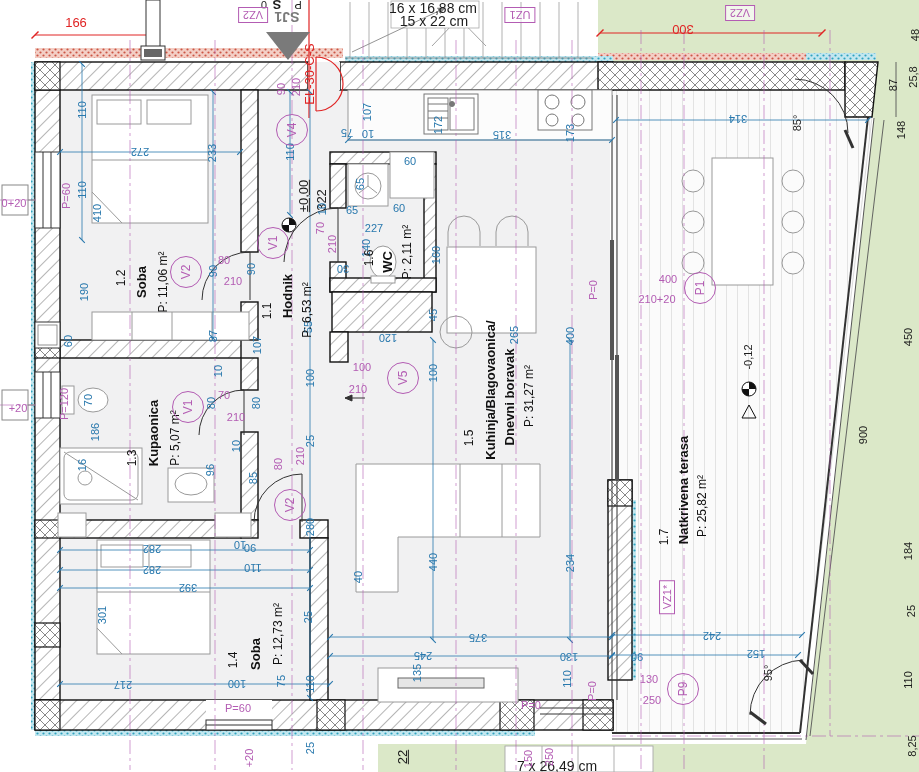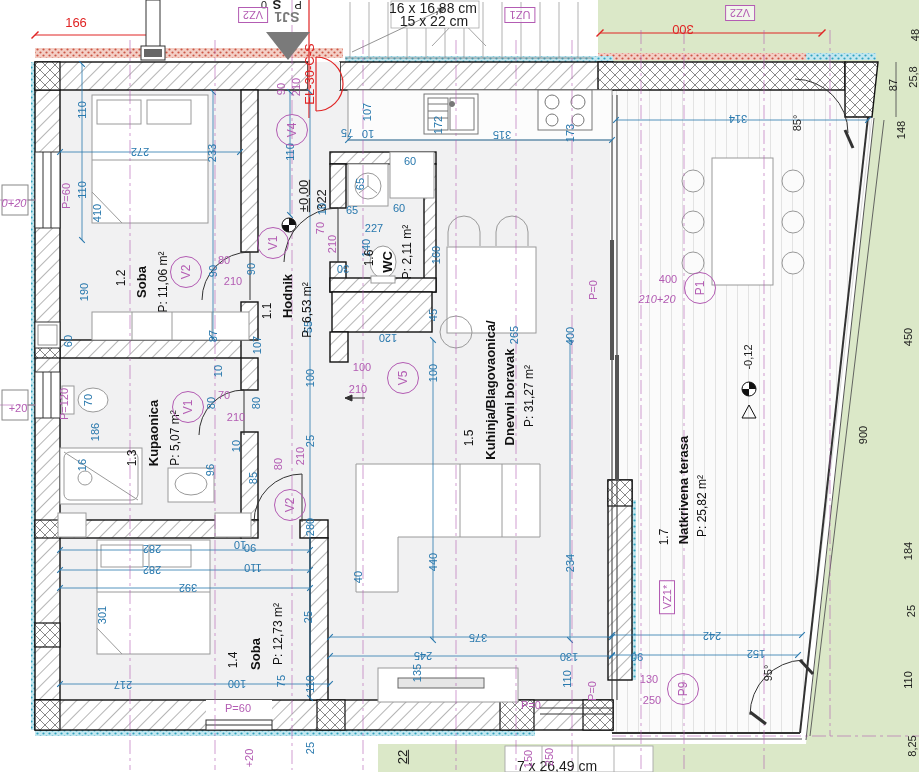--- a/index.html
+++ b/index.html
@@ -482,33 +482,33 @@
       <span class="lbl k" style="left: 915px; top: 35px; transform: translate(-50%, -50%) rotate(-90deg);">48</span>
       <span class="lbl k" style="left: 913px; top: 77px; transform: translate(-50%, -50%) rotate(-90deg);">25,8</span>
       <span class="lbl k" style="left: 893px; top: 85px; transform: translate(-50%, -50%) rotate(-90deg);">87</span>
       <span class="lbl k" style="left: 901px; top: 130px; transform: translate(-50%, -50%) rotate(-90deg);">148</span>
       <span class="lbl k" style="left: 908px; top: 337px; transform: translate(-50%, -50%) rotate(-90deg);">450</span>
       <span class="lbl k" style="left: 863px; top: 435px; transform: translate(-50%, -50%) rotate(-90deg);">900</span>
       <span class="lbl k" style="left: 908px; top: 551px; transform: translate(-50%, -50%) rotate(-90deg);">184</span>
       <span class="lbl k" style="left: 911px; top: 611px; transform: translate(-50%, -50%) rotate(-90deg);">25</span>
       <span class="lbl k" style="left: 908px; top: 680px; transform: translate(-50%, -50%) rotate(-90deg);">110</span>
       <span class="lbl k" style="left: 912px; top: 746px; transform: translate(-50%, -50%) rotate(-90deg);">8,25</span>
-      <span class="lbl p" style="left: 14px; top: 203px; transform: translate(-50%, -50%); font-style: italic;">0+20</span>
+      <span class="lbl p" style="left: 14px; top: 203px; transform: translate(-50%, -50%);">0+20</span>
       <span class="lbl p" style="left: 66px; top: 196px; transform: translate(-50%, -50%) rotate(-90deg);">P=60</span>
       <span class="lbl p" style="left: 18px; top: 408px; transform: translate(-50%, -50%);">+20</span>
       <span class="lbl p" style="left: 64px; top: 404px; transform: translate(-50%, -50%) rotate(-90deg);">P=120</span>
       <span class="lbl p" style="left: 238px; top: 708px; transform: translate(-50%, -50%);">P=60</span>
       <span class="lbl p" style="left: 249px; top: 758px; transform: translate(-50%, -50%) rotate(-90deg);">+20</span>
       <span class="lbl p" style="left: 528px; top: 759px; transform: translate(-50%, -50%) rotate(-90deg);">150</span>
       <span class="lbl p" style="left: 549px; top: 757px; transform: translate(-50%, -50%) rotate(-90deg);">250</span>
       <span class="lbl p" style="left: 531px; top: 705px; transform: translate(-50%, -50%);">P=0</span>
       <span class="lbl p" style="left: 592px; top: 691px; transform: translate(-50%, -50%) rotate(-90deg);">P=0</span>
       <span class="lbl p" style="left: 593px; top: 290px; transform: translate(-50%, -50%) rotate(-90deg);">P=0</span>
       <span class="lbl p" style="left: 668px; top: 279px; transform: translate(-50%, -50%);">400</span>
-      <span class="lbl p" style="left: 657px; top: 299px; transform: translate(-50%, -50%); font-style: italic;">210+20</span>
+      <span class="lbl p" style="left: 657px; top: 299px; transform: translate(-50%, -50%);">210+20</span>
       <span class="lbl p" style="left: 649px; top: 679px; transform: translate(-50%, -50%);">130</span>
       <span class="lbl p" style="left: 652px; top: 700px; transform: translate(-50%, -50%);">250</span>
       <span class="lbl p" style="left: 281px; top: 89px; transform: translate(-50%, -50%) rotate(-90deg);">90</span>
       <span class="lbl p" style="left: 296px; top: 87px; transform: translate(-50%, -50%) rotate(-90deg);">210</span>
       <span class="lbl p" style="left: 224px; top: 260px; transform: translate(-50%, -50%);">80</span>
       <span class="lbl p" style="left: 233px; top: 281px; transform: translate(-50%, -50%);">210</span>
       <span class="lbl p" style="left: 320px; top: 228px; transform: translate(-50%, -50%) rotate(-90deg);">70</span>
       <span class="lbl p" style="left: 332px; top: 244px; transform: translate(-50%, -50%) rotate(-90deg);">210</span>
       <span class="lbl p" style="left: 224px; top: 395px; transform: translate(-50%, -50%);">70</span>
       <span class="lbl p" style="left: 236px; top: 417px; transform: translate(-50%, -50%);">210</span>

